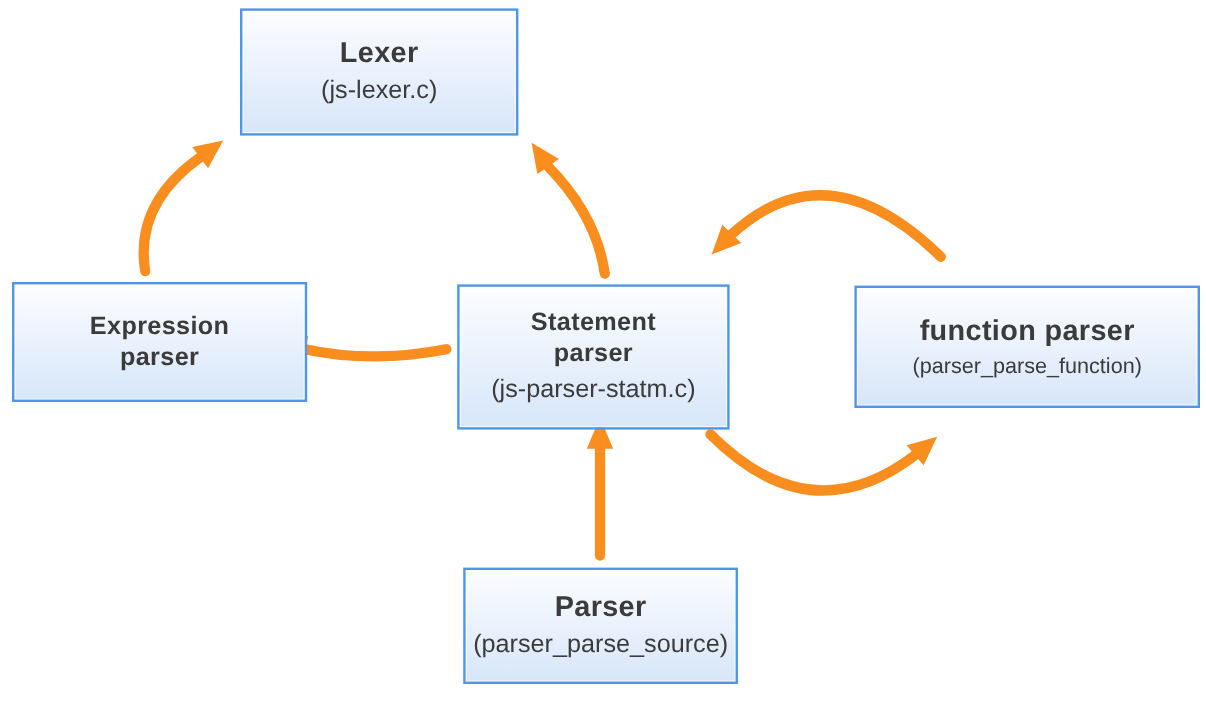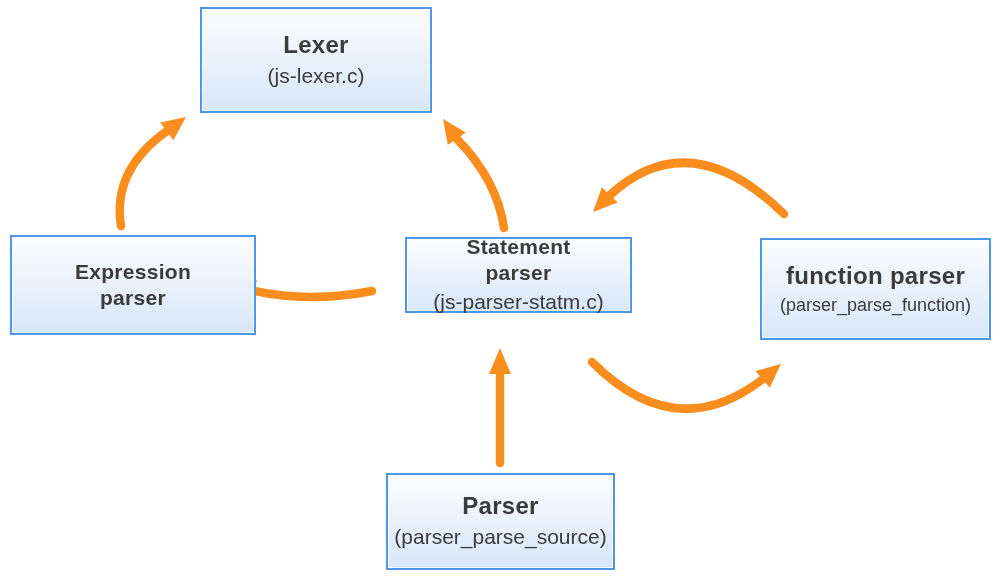--- a/index.html
+++ b/index.html
@@ -105,27 +105,27 @@
   <div class="node" style="left:200px; top:7px; width:232px; height:106px">
     <div class="node-title lg">Lexer</div>
     <div class="node-subtitle">(js-lexer.c)</div>
   </div>
 
   <div class="node" style="left:10px; top:235px; width:246px; height:100px">
     <div class="node-title">Expression
 parser</div>
   </div>
 
-  <div class="node" style="left:405px; top:237px; width:227px; height:76px">
+  <div class="node" style="left:381px; top:237px; width:227px; height:121px">
     <div class="node-title">Statement
 parser</div>
     <div class="node-subtitle">(js-parser-statm.c)</div>
   </div>
 
-  <div class="node" style="left:760px; top:238px; width:231px; height:102px">
+  <div class="node" style="left:712px; top:238px; width:288px; height:102px">
     <div class="node-title lg">function parser</div>
     <div class="node-subtitle sm">(parser_parse_function)</div>
   </div>
 
   <div class="node" style="left:386px; top:473px; width:229px; height:97px">
     <div class="node-title lg">Parser</div>
     <div class="node-subtitle">(parser_parse_source)</div>
   </div>
 
 </div>

